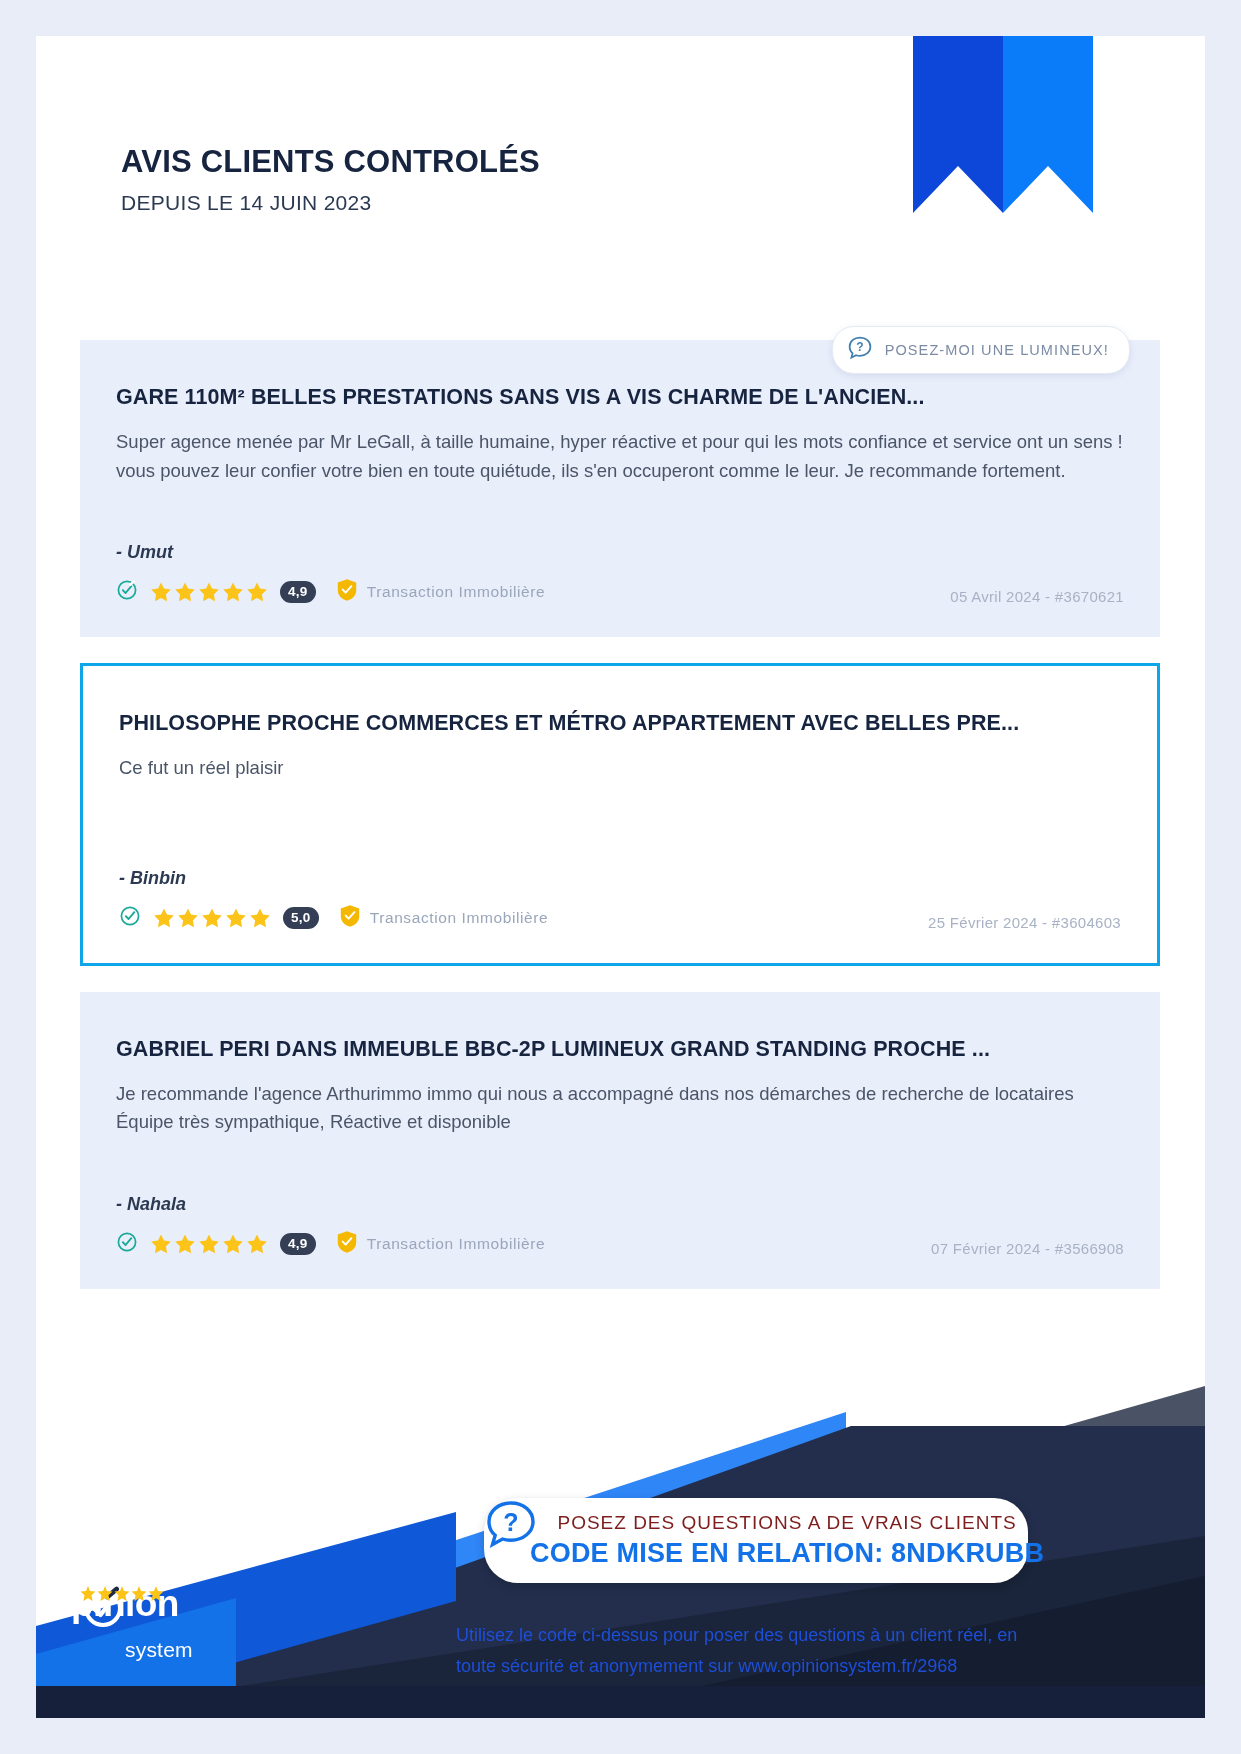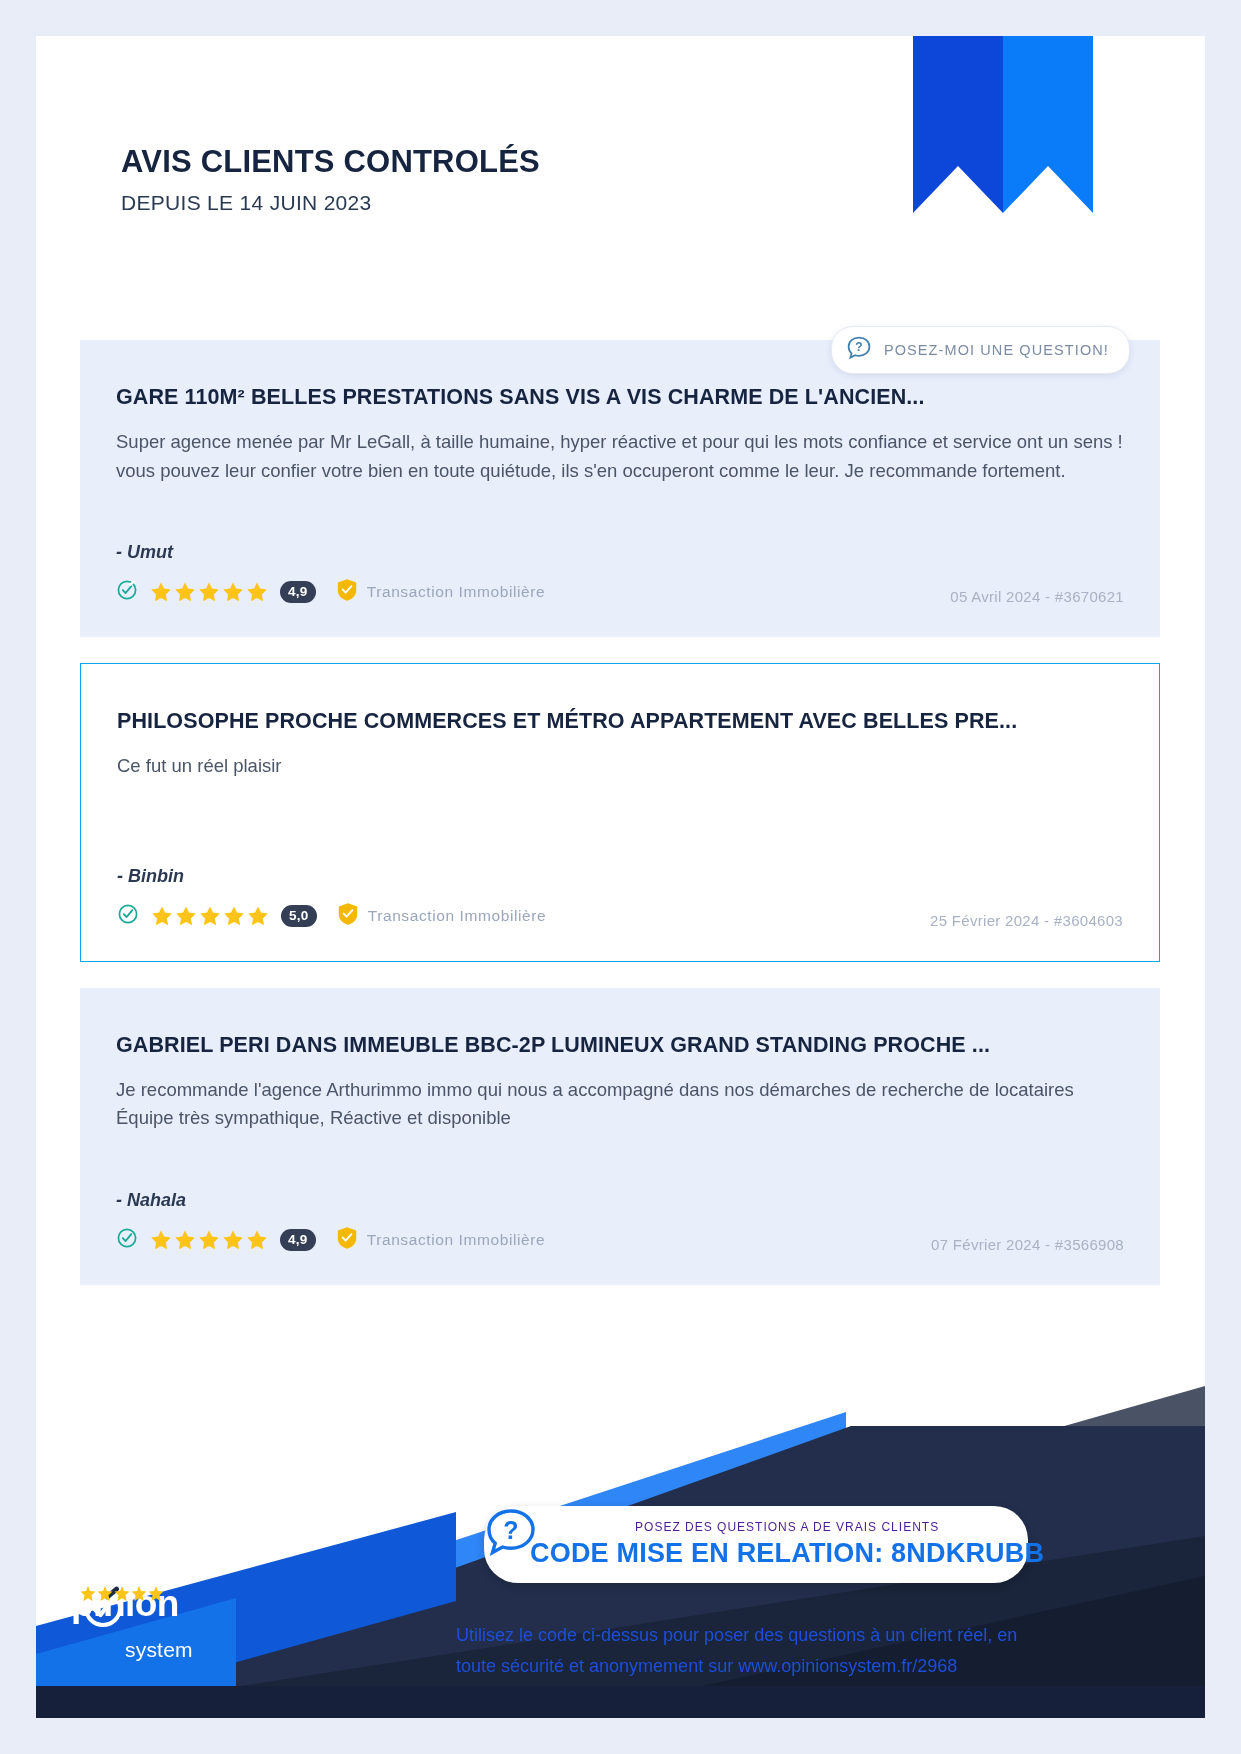--- a/index.html
+++ b/index.html
@@ -87,21 +87,21 @@
 
   
   .cards { position: absolute; left: 44px; top: 304px; width: 1080px; }
 
   .card {
     position: relative;
     padding: 44px 36px 30px 36px;
     margin-bottom: 26px;
   }
   .card.alt   { background: #e9eefb; }
-  .card.plain { background: #ffffff; border: 1px solid #0ea5e9; }
+  .card.plain { background: #ffffff; border: 3px solid #0ea5e9; }
 
   .card-title {
     font-size: 21.5px;
     font-weight: bold;
     color: #16243f;
     letter-spacing: .1px;
     line-height: 1.25;
     margin-bottom: 17px;
   }
   .card-body {
@@ -202,23 +202,23 @@
     border-radius: 34px;
     padding: 14px 24px;
     display: flex;
     align-items: center;
     gap: 22px;
     z-index: 4;
     box-shadow: 0 3px 10px rgba(0,0,0,.18);
   }
   .code-text-wrap { display: flex; flex-direction: column; align-items: center; flex: 1; }
   .code-kicker {
-    font-size: 12px;
+    font-size: 19px;
     letter-spacing: 1px;
-    color: #4c1d95;
+    color: #7f1d1d;
     white-space: nowrap;
   }
   .code-main {
     margin-top: 4px;
     font-size: 27px;
     font-weight: bold;
     color: #1372e8;
     letter-spacing: .2px;
     white-space: nowrap;
   }
@@ -255,21 +255,21 @@
       <div class="page-subtitle">DEPUIS LE 14 JUIN 2023</div>
     </div>
 
     <div class="ask-badge">
       <span>
         <svg width="26" height="26" viewBox="0 0 26 26">
           <path d="M13 2.6 C19 2.6 23.4 6.6 23.4 11.7 C23.4 16.8 19 20.8 13 20.8 C11.6 20.8 10.3 20.6 9.1 20.2 L4.4 22.6 L5.6 18.4 C3.6 16.7 2.6 14.3 2.6 11.7 C2.6 6.6 7 2.6 13 2.6 Z" fill="none" stroke="#3f7fae" stroke-width="1.7"></path>
           <text x="13" y="16" text-anchor="middle" font-family="Liberation Sans, sans-serif" font-size="12" font-weight="bold" fill="#3f7fae">?</text>
         </svg>
       </span>
-      <span class="ask-badge-label">POSEZ-MOI UNE QUESTION!</span>
+      <span class="ask-badge-label">POSEZ-MOI UNE LUMINEUX!</span>
     </div>
 
     <div class="cards">
 
       <div class="card alt">
         <div class="card-title">GARE 110M² BELLES PRESTATIONS SANS VIS A VIS CHARME DE L'ANCIEN...</div>
         <div class="card-body">Super agence menée par Mr LeGall, à taille humaine, hyper réactive et pour qui les mots confiance et service ont un sens ! vous pouvez leur confier votre bien en toute quiétude, ils s'en occuperont comme le leur. Je recommande fortement.</div>
         <div class="card-author">- Umut</div>
         <div class="card-meta">
           <span>

